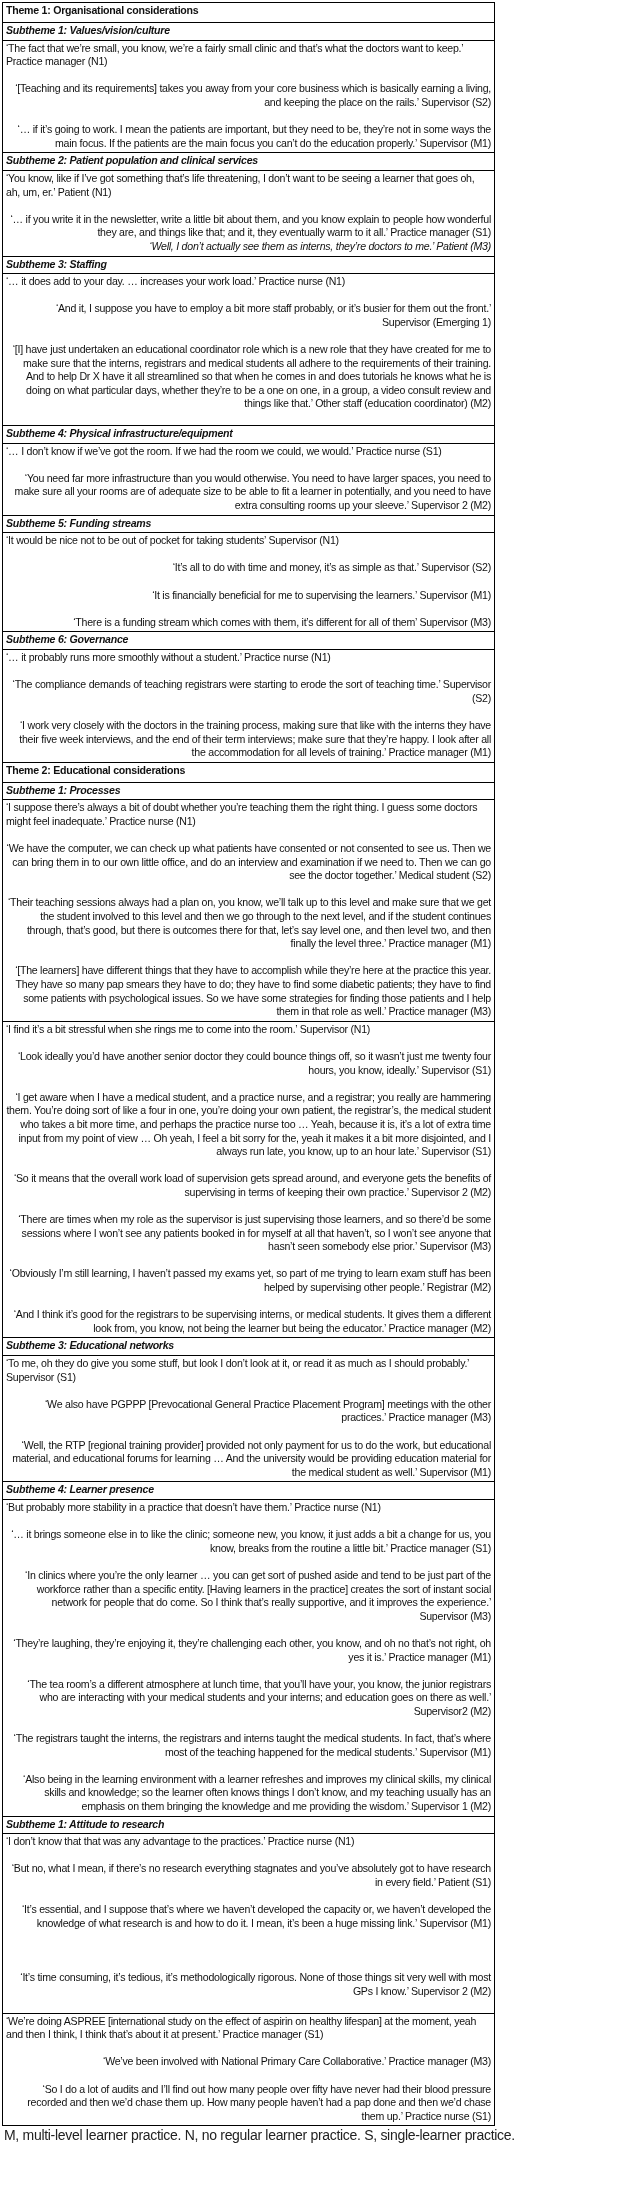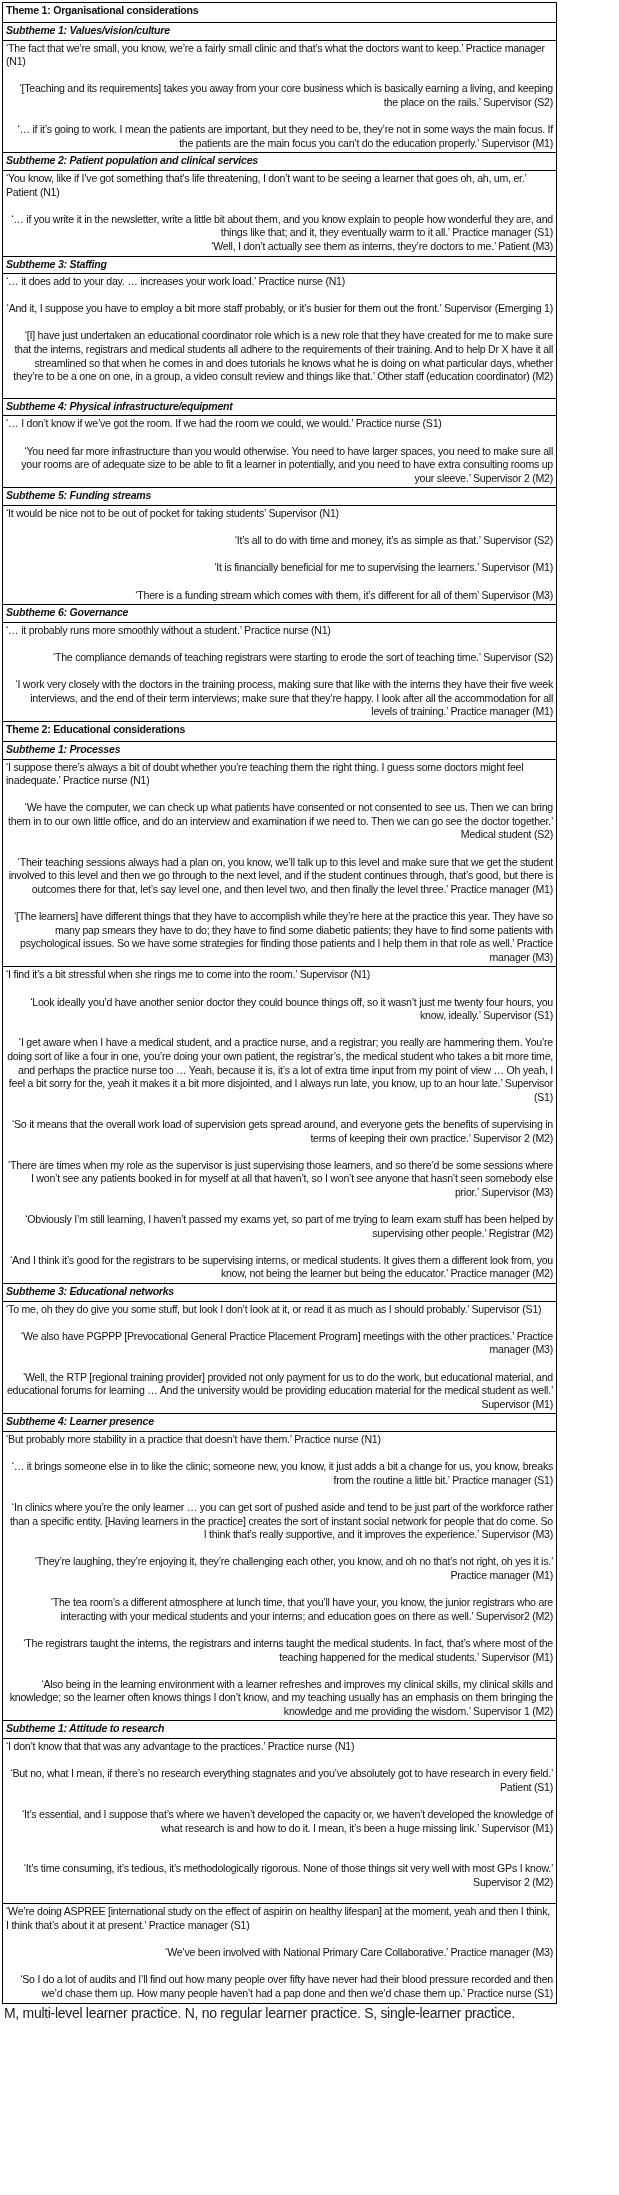--- a/index.html
+++ b/index.html
@@ -1,27 +1,27 @@
 <!DOCTYPE html>
 <html><head>
 <meta charset="utf-8">
 <style>
   html, body { margin: 0; padding: 0; background: #ffffff; }
   body { width: 619px; height: 2195px; overflow: hidden; position: relative;
          font-family: "Liberation Sans", sans-serif; color: #111; }
   #doc { position: absolute; left: 2px; top: 2px; width: 611px; }
-  table.qt { border-collapse: collapse; width: 555px; table-layout: fixed; }
+  table.qt { border-collapse: collapse; width: 493px; table-layout: fixed; }
   table.qt td { border: 1px solid #000; padding: 1px 3px 2px 3px; vertical-align: top;
                 font-size: 10.6px; line-height: 13.6px; letter-spacing: -0.25px; }
   td.theme { font-weight: bold; height: 16px; padding-top: 2px; }
   td.subtheme { font-weight: bold; font-style: italic; height: 13px; }
   .quote { display: block; }
   .quote + .quote { margin-top: 13.6px; text-align: right; }
-  .quote.gap0 { margin-top: 0; }
-  .quote.gap2 { margin-top: 27px; }
+  .quote.gap0 { margin-top: 0; font-style: italic; }
+  .quote.gap2 { margin-top: 41px; }
   .footnote { font-size: 14px; line-height: 13px; letter-spacing: -0.3px; padding: 3px 2px; color: #222; }
 </style>
 </head>
 <body>
 
 <div id="doc">
   <table class="qt">
     <tbody>
 
       <tr>

